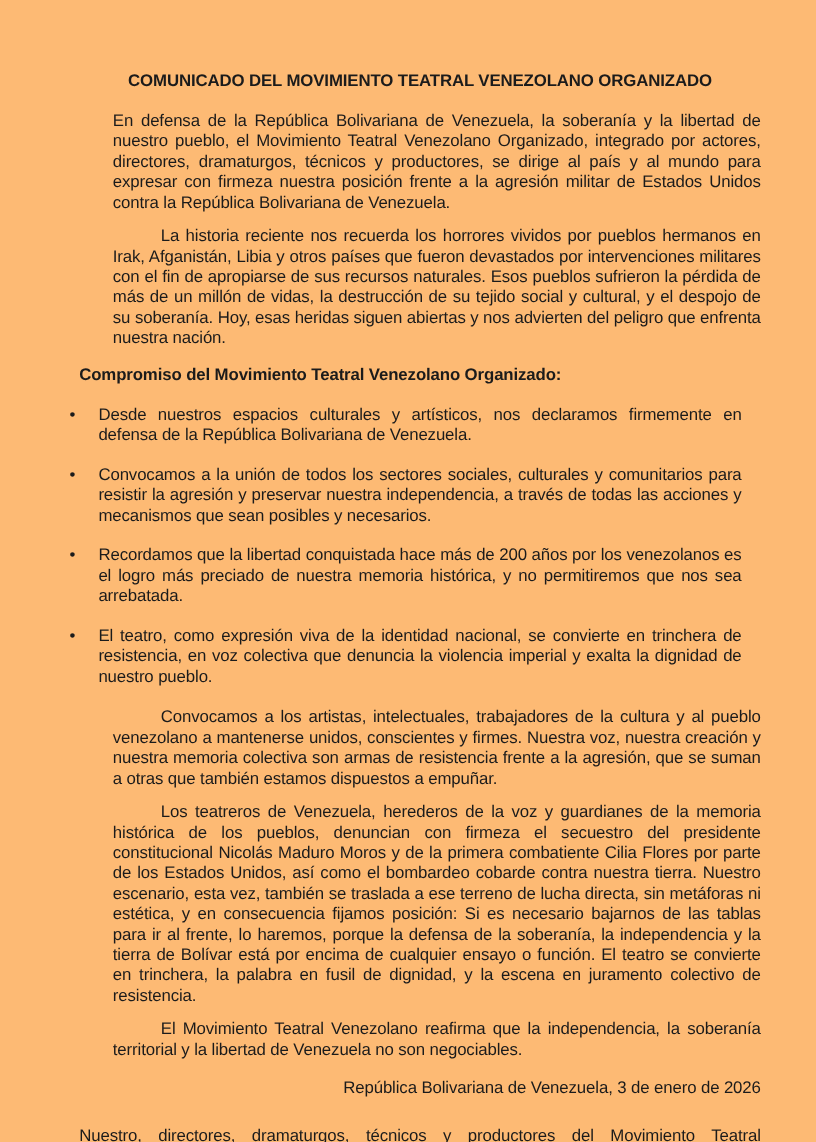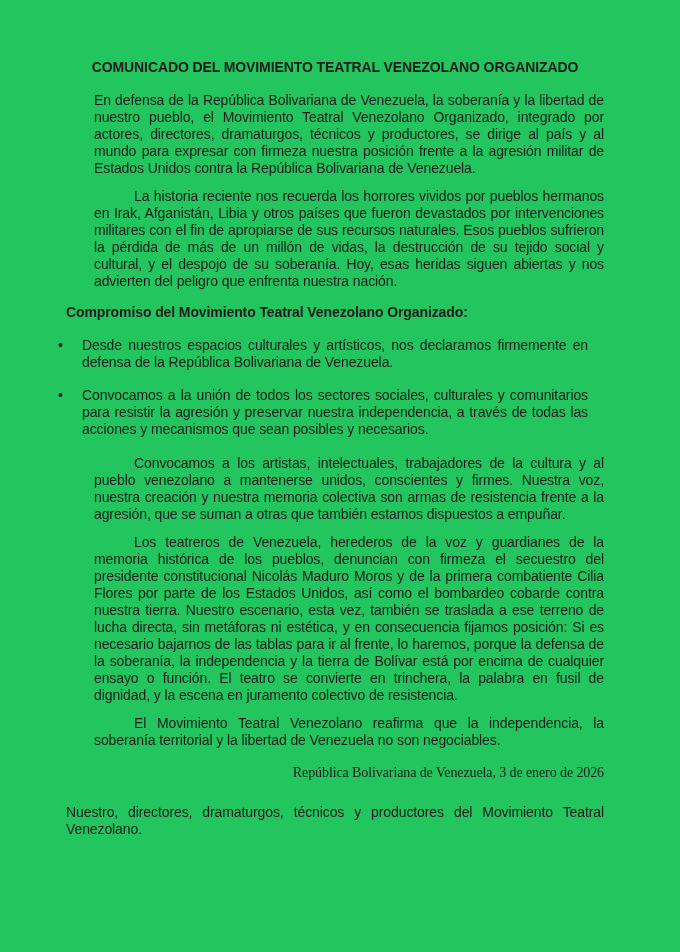--- a/index.html
+++ b/index.html
@@ -14,22 +14,22 @@
     font-family: "Liberation Sans", sans-serif;
     color: #1b1b1b;
     font-size: 14px;
     line-height: 17px;
     letter-spacing: -0.1px;
   }
   .page {
     box-sizing: border-box;
     width: 680px;
     height: 952px;
-    padding: 59px 76px 20px 66px;
-    background: #22c55e;
+    padding: 59px 46px 20px 66px;
+    background: #fdba74;
   }
   .doc-title {
     margin: 0 0 16px 0;
     font-size: 14px;
     line-height: 17px;
     font-weight: bold;
     text-align: center;
     letter-spacing: -0.1px;
   }
   p {
@@ -60,21 +60,20 @@
   }
   ul.commitments li::before {
     content: "\2022";
     position: absolute;
     left: -24px;
     top: 0;
   }
   .dateline {
     margin: 15px 0 23px 0;
     text-align: right;
-    font-family: Liberation Serif, serif;
   }
   .firman {
     margin: 0;
     font-weight: bold;
   }
   .sig {
     margin: 0;
   }
 </style>
 </head>
@@ -86,20 +85,22 @@
 
   <p class="just">En defensa de la República Bolivariana de Venezuela, la soberanía y la libertad de nuestro pueblo, el Movimiento Teatral Venezolano Organizado, integrado por actores, directores, dramaturgos, técnicos y productores, se dirige al país y al mundo para expresar con firmeza nuestra posición frente a la agresión militar de Estados Unidos contra la República Bolivariana de Venezuela.</p>
 
   <p class="just indent">La historia reciente nos recuerda los horrores vividos por pueblos hermanos en Irak, Afganistán, Libia y otros países que fueron devastados por intervenciones militares con el fin de apropiarse de sus recursos naturales. Esos pueblos sufrieron la pérdida de más de un millón de vidas, la destrucción de su tejido social y cultural, y el despojo de su soberanía. Hoy, esas heridas siguen abiertas y nos advierten del peligro que enfrenta nuestra nación.</p>
 
   <h2 class="section-heading">Compromiso del Movimiento Teatral Venezolano Organizado:</h2>
 
   <ul class="commitments">
     <li>Desde nuestros espacios culturales y artísticos, nos declaramos firmemente en defensa de la República Bolivariana de Venezuela.</li>
     <li>Convocamos a la unión de todos los sectores sociales, culturales y comunitarios para resistir la agresión y preservar nuestra independencia, a través de todas las acciones y mecanismos que sean posibles y necesarios.</li>
+    <li>Recordamos que la libertad conquistada hace más de 200 años por los venezolanos es el logro más preciado de nuestra memoria histórica, y no permitiremos que nos sea arrebatada.</li>
+    <li>El teatro, como expresión viva de la identidad nacional, se convierte en trinchera de resistencia, en voz colectiva que denuncia la violencia imperial y exalta la dignidad de nuestro pueblo.</li>
   </ul>
 
   <p class="just indent">Convocamos a los artistas, intelectuales, trabajadores de la cultura y al pueblo venezolano a mantenerse unidos, conscientes y firmes. Nuestra voz, nuestra creación y nuestra memoria colectiva son armas de resistencia frente a la agresión, que se suman a otras que también estamos dispuestos a empuñar.</p>
 
   <p class="just indent">Los teatreros de Venezuela, herederos de la voz y guardianes de la memoria histórica de los pueblos, denuncian con firmeza el secuestro del presidente constitucional Nicolás Maduro Moros y de la primera combatiente Cilia Flores por parte de los Estados Unidos, así como el bombardeo cobarde contra nuestra tierra. Nuestro escenario, esta vez, también se traslada a ese terreno de lucha directa, sin metáforas ni estética, y en consecuencia fijamos posición: Si es necesario bajarnos de las tablas para ir al frente, lo haremos, porque la defensa de la soberanía, la independencia y la tierra de Bolívar está por encima de cualquier ensayo o función. El teatro se convierte en trinchera, la palabra en fusil de dignidad, y la escena en juramento colectivo de resistencia.</p>
 
   <p class="just indent">El Movimiento Teatral Venezolano reafirma que la independencia, la soberanía territorial y la libertad de Venezuela no son negociables.</p>
 
   <p class="dateline">República Bolivariana de Venezuela, 3 de enero de 2026</p>
 

